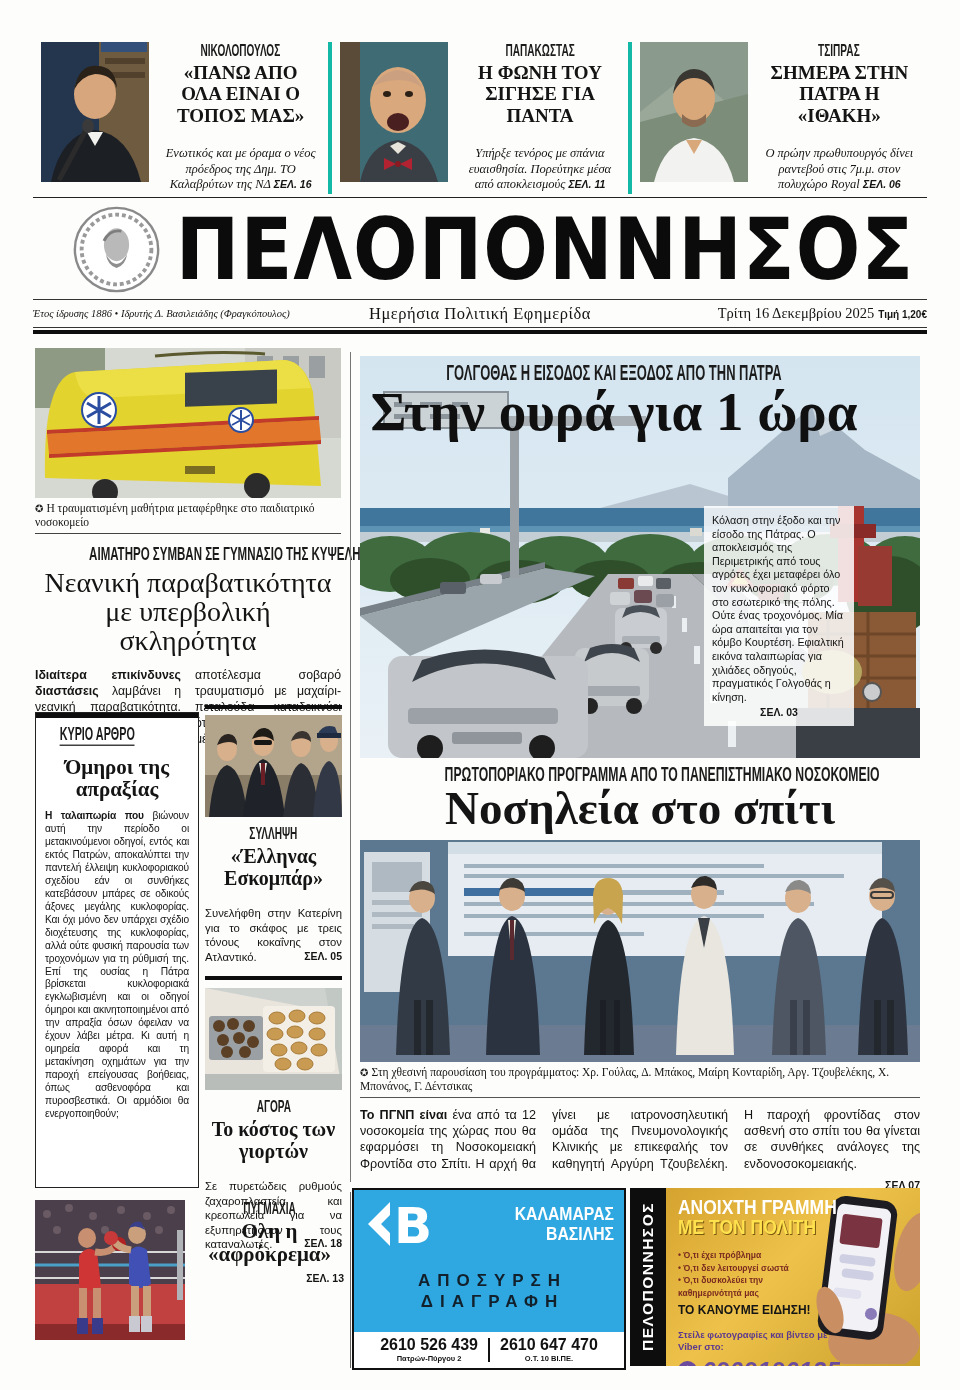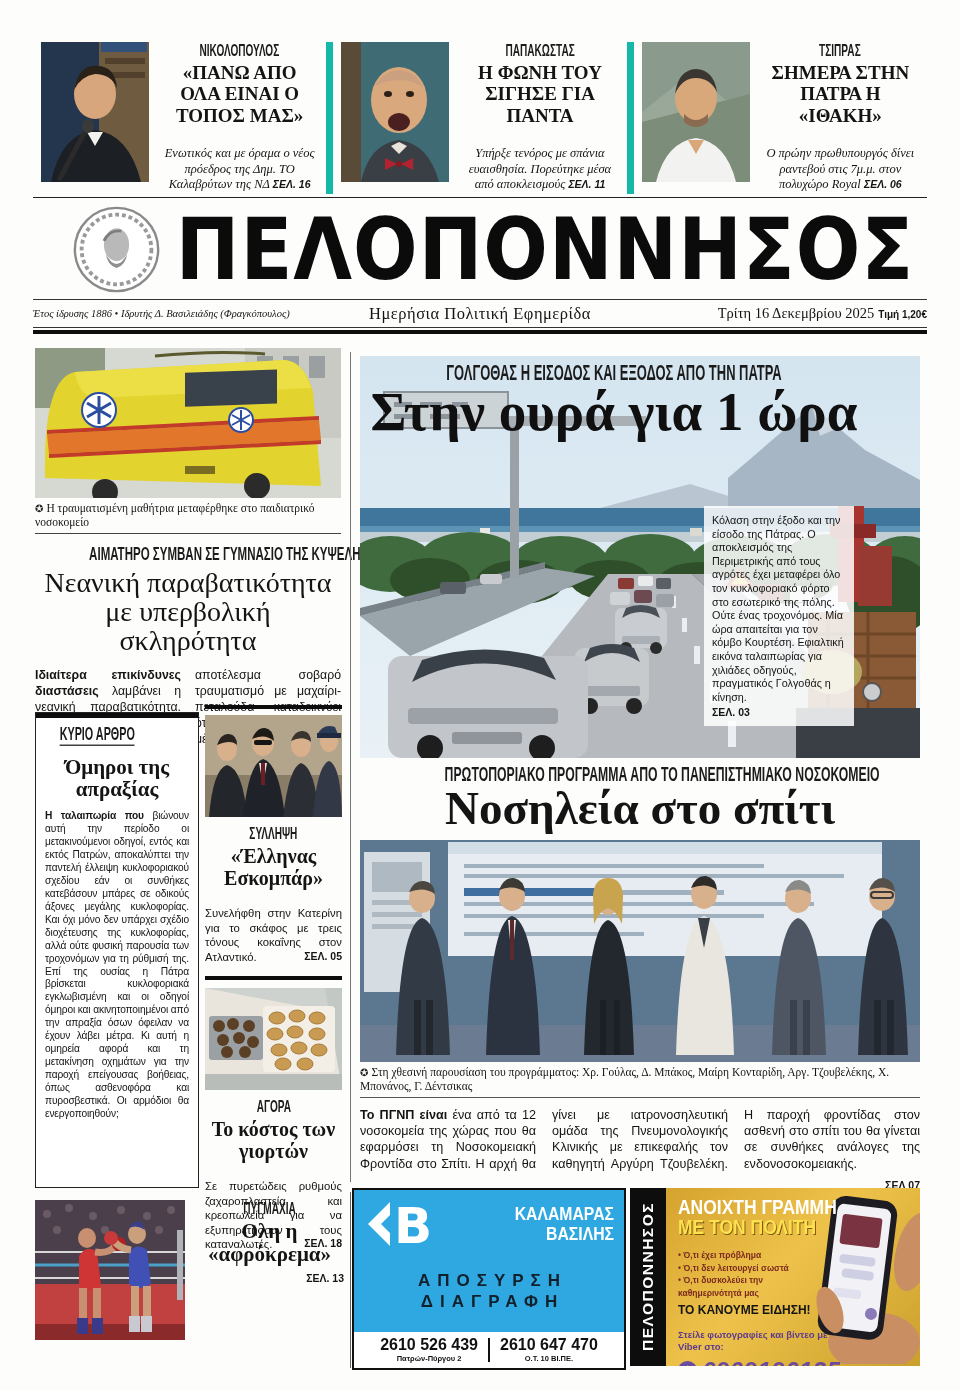--- a/index.html
+++ b/index.html
@@ -8,21 +8,21 @@
   .abs{position:absolute;}
   svg{display:block;}
   
   .kickwrap{text-align:center;line-height:1;}
   .kick{font-family:"Liberation Sans",sans-serif;font-weight:700;display:inline-block;
         transform:scale(0.72,1.2);transform-origin:center;white-space:nowrap;color:#1b1b1b;}
   .pref{font-family:"Liberation Sans",sans-serif;font-weight:700;font-size:10.5px;white-space:nowrap;}
   
   .top-briefs{left:33px;top:42px;width:894px;height:152px;display:flex;}
   .brief{flex:1;display:flex;gap:12px;padding:0 8px;justify-content:center;}
-  .brief+.brief{border-left:7px solid #14b8a6;}
+  .brief+.brief{border-left:4px solid #14b8a6;}
   .brief-photo{width:108px;height:140px;flex:none;}
   .brief-text{flex:1;display:flex;flex-direction:column;align-items:center;text-align:center;}
   .brief-kicker .kick{font-size:14px;}
   .brief-head{font-weight:700;font-size:19px;line-height:1.12;margin-top:4px;}
   .brief-body{font-style:italic;font-size:12.5px;line-height:1.22;margin-top:auto;padding-bottom:2px;}
   
   .rule1{left:33px;top:197px;width:894px;height:0;border-top:1.6px solid #222;}
   .masthead{left:33px;top:204px;width:894px;height:92px;display:flex;align-items:center;}
   .mast-logo{width:92px;height:92px;margin-left:38px;flex:none;}
   .mast-title{flex:1;text-align:center;font-family:"DejaVu Sans","Liberation Sans",sans-serif;
@@ -49,21 +49,21 @@
   
   .vdiv{left:350px;top:352px;height:830px;border-left:1px solid #777;width:0;}
   
   .lead{left:360px;top:356px;width:508px;height:402px;}
   .lead-photo{position:absolute;inset:0;width:560px;height:402px;}
   .lead-titles{position:absolute;left:0;right:0;top:8px;text-align:center;z-index:2;}
   .lead-kick .kick{font-size:18px;}
   .lead-head{font-size:55px;font-weight:700;line-height:1.0;margin-top:2px;color:#101010;}
   .overlay{position:absolute;z-index:2;right:14px;top:150px;width:134px;background:rgba(255,255,255,0.85);
            padding:8px 8px 6px 8px;font-family:"Liberation Sans",sans-serif;font-size:10.8px;line-height:1.26;}
-  .overlay .pref{display:block;text-align:left;margin-top:2px;}
+  .overlay .pref{display:block;text-align:center;margin-top:2px;}
   
   .edbox{left:35px;top:712px;width:162px;height:474px;border:1px solid #222;background:#fff;}
   .edbar{height:5px;background:#0d0d0d;}
   .edin{padding:8px 9px;}
   .edlabel{text-align:left;}
   .edlabel .kick{font-size:15px;border-bottom:1.5px solid #111;padding-bottom:2px;}
   .edtitle{font-size:21px;font-weight:700;text-align:center;line-height:1.05;margin:12px 0 10px 0;}
   .edbody{font-family:"Liberation Sans",sans-serif;font-size:10.2px;line-height:1.27;text-align:justify;letter-spacing:-0.15px;}
   
   .midcol{left:205px;top:705px;width:137px;}

